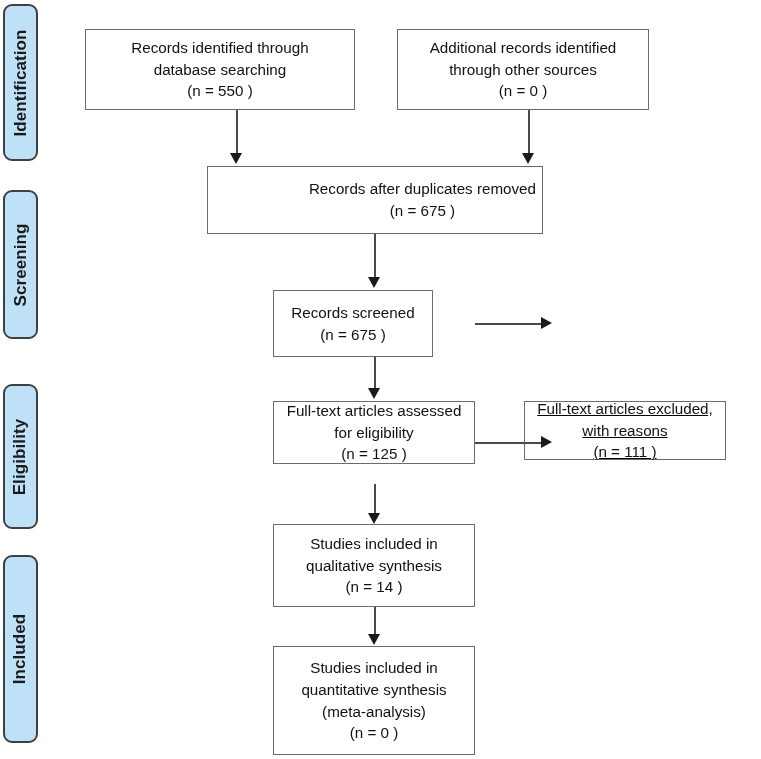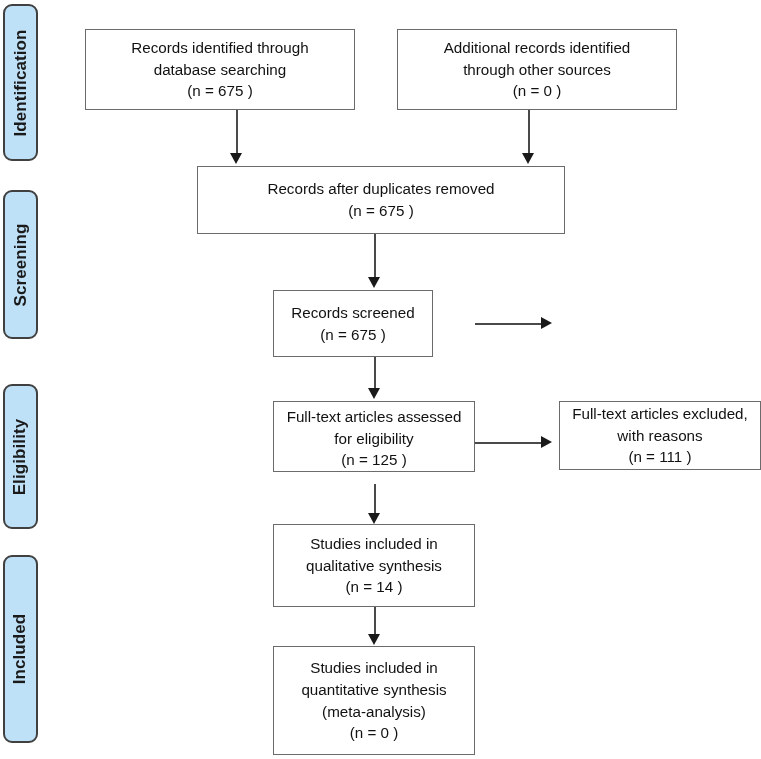--- a/index.html
+++ b/index.html
@@ -107,40 +107,40 @@
     <span class="phase-text">Eligibility</span>
   </div>
 
   <div class="phase" style="left:3px; top:555px; width:35px; height:188px;">
     <span class="phase-text">Included</span>
   </div>
 
   <div class="node" style="left:85px; top:29px; width:270px; height:81px;">
     <span class="node-text">Records identified through
 database searching
-(n = 675 )</span>
-  </div>
-
-  <div class="node" style="left:397px; top:29px; width:280px; height:81px;">
+(n = 550 )</span>
+  </div>
+
+  <div class="node" style="left:397px; top:29px; width:252px; height:81px;">
     <span class="node-text">Additional records identified
 through other sources
 (n = 0 )</span>
   </div>
 
   <div class="connector">
     <div class="vline" style="left:236px; top:110px; height:45px;"></div>
     <div class="arrow-down" style="left:230px; top:153px;"></div>
   </div>
 
   <div class="connector">
     <div class="vline" style="left:528px; top:110px; height:45px;"></div>
     <div class="arrow-down" style="left:522px; top:153px;"></div>
   </div>
 
-  <div class="node" style="left:197px; top:166px; width:368px; height:68px;">
+  <div class="node" style="left:207px; top:166px; width:336px; height:68px;justify-content:flex-end;">
     <span class="node-text">Records after duplicates removed
 (n = 675 )</span>
   </div>
 
   <div class="connector">
     <div class="vline" style="left:374px; top:234px; height:44px;"></div>
     <div class="arrow-down" style="left:368px; top:277px;"></div>
   </div>
 
   <div class="node" style="left:273px; top:290px; width:160px; height:67px;">
@@ -152,27 +152,27 @@
   <div class="connector">
     <div class="hline" style="left:475px; top:323px; width:67px;"></div>
     <div class="arrow-right" style="left:541px; top:317px;"></div>
   </div>
 
   <div class="connector">
     <div class="vline" style="left:374px; top:357px; height:32px;"></div>
     <div class="arrow-down" style="left:368px; top:388px;"></div>
   </div>
 
-  <div class="node" style="left:273px; top:401px; width:202px; height:71px;align-items:flex-end;">
+  <div class="node" style="left:273px; top:401px; width:202px; height:63px;">
     <span class="node-text">Full-text articles assessed
 for eligibility
 (n = 125 )</span>
   </div>
 
-  <div class="node" style="left:559px; top:401px; width:202px; height:69px;">
+  <div class="node" style="left:524px; top:401px; width:202px; height:59px;text-decoration:underline;">
     <span class="node-text">Full-text articles excluded,
 with reasons
 (n = 111 )</span>
   </div>
 
   <div class="connector">
     <div class="hline" style="left:475px; top:442px; width:67px;"></div>
     <div class="arrow-right" style="left:541px; top:436px;"></div>
   </div>
 

